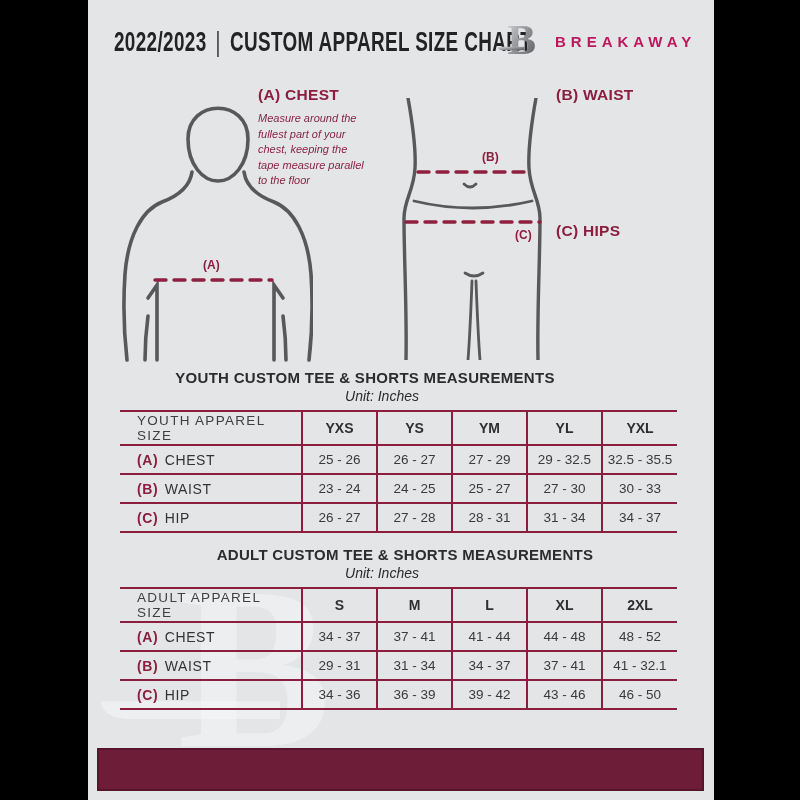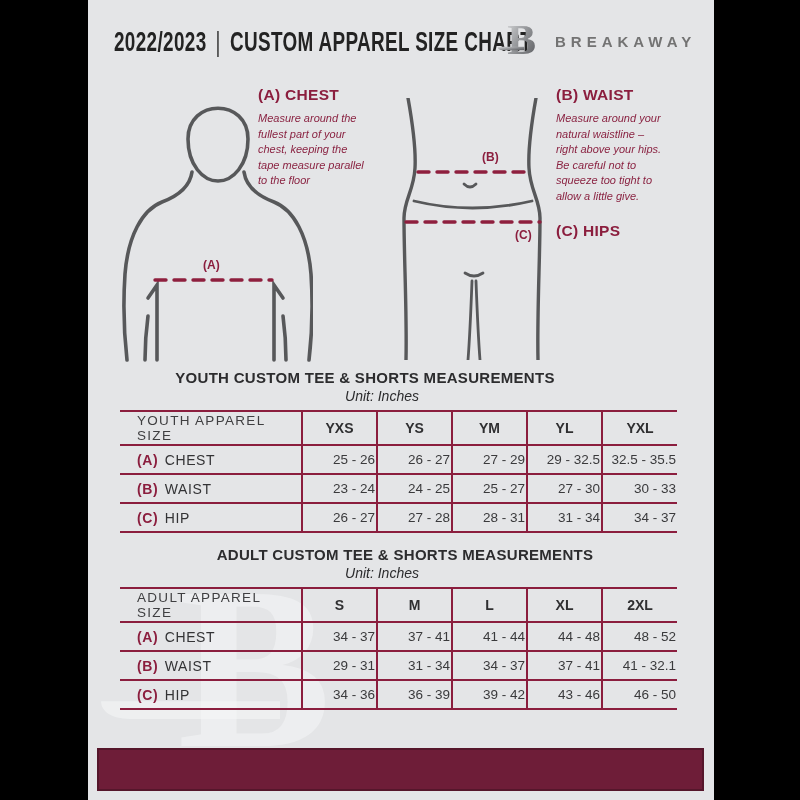--- a/index.html
+++ b/index.html
@@ -14,21 +14,21 @@
   .stage{position:relative;width:800px;height:800px;background:#000;overflow:hidden;}
   .doc{position:absolute;left:88px;top:0;width:626px;height:800px;background:var(--paper);overflow:hidden;}
 
   
   .hdr-title{position:absolute;left:26px;top:27px;display:flex;align-items:center;gap:13px;
     transform:scaleX(.70);transform-origin:left center;white-space:nowrap;
     font-weight:700;font-size:27px;color:#232323;letter-spacing:.5px;}
   .hdr-title .divider{font-weight:400;color:#3a3a3a;}
   .logo-box{position:absolute;left:407px;top:14px;width:46px;height:50px;}
   .brand{position:absolute;left:467px;top:33px;font-size:15px;font-weight:700;
-    letter-spacing:5px;color:#737373;}
+    letter-spacing:5px;color:#be185d;}
 
   
   .fig{position:absolute;}
   .g-label{position:absolute;font-size:12px;font-weight:700;color:var(--maroon);}
   .g-block{position:absolute;width:160px;}
   .g-head{font-size:15.5px;font-weight:700;color:var(--maroon);letter-spacing:.3px;}
   .g-body{margin-top:7px;font-size:11px;font-style:italic;color:#8a2342;line-height:15.5px;
     white-space:pre-line;}
 
   
@@ -40,21 +40,21 @@
     border-top:2.5px solid var(--maroon);border-bottom:2px solid var(--maroon);}
   table.size col.c0{width:182px;}
   table.size col.cn{width:75px;}
   table.size thead tr{height:33px;border-bottom:2px solid var(--maroon);}
   table.size tbody tr{height:29px;border-bottom:2px solid var(--maroon);}
   table.size tbody tr:last-child{border-bottom:none;}
   table.size th+th, table.size td+td{border-left:2px solid var(--maroon);}
   table.size th{font-size:14px;font-weight:700;color:#2f2f31;text-align:center;}
   table.size th:first-child{font-size:13.5px;font-weight:400;color:#3f3f41;
     letter-spacing:1.3px;text-align:left;padding-left:17px;}
-  table.size td{font-size:13.5px;color:#3a3a3c;text-align:right;}
+  table.size td{font-size:13.5px;color:#3a3a3c;text-align:center;}
   table.size td.lbl{text-align:left;padding-left:17px;font-size:14px;letter-spacing:.6px;color:#333335;}
   table.size td.lbl .pfx{color:var(--maroon);font-weight:700;margin-right:2px;}
 
   .footer-bar{position:absolute;left:9px;top:748px;width:607px;height:43px;
     background:var(--maroon-dark);box-shadow:inset 0 0 0 2px rgba(0,0,0,.22);}
 
   .watermark{position:absolute;left:0px;top:548px;pointer-events:none;}
 </style>
 </head>
 <body>
@@ -114,26 +114,20 @@
     <div class="g-block" style="left:170px;top:86px;width:150px;">
       <div class="g-head">(A) CHEST</div>
       <div class="g-body">Measure around the
 fullest part of your
 chest, keeping the
 tape measure parallel
 to the floor</div>
     </div>
     <div class="g-block" style="left:468px;top:86px;">
       <div class="g-head">(B) WAIST</div>
-      <div class="g-body">Measure around your
-natural waistline –
-right above your hips.
-Be careful not to
-squeeze too tight to
-allow a little give.</div>
     </div>
     <div class="g-block" style="left:468px;top:222px;">
       <div class="g-head">(C) HIPS</div>
     </div>
 
     <div class="tbl-title" style="top:369px;">YOUTH CUSTOM TEE &amp; SHORTS MEASUREMENTS</div>
     <div class="tbl-sub" style="top:388px;">Unit: Inches</div>
     <table class="size" style="top:410px;">
       <colgroup>
           <col class="c0">

